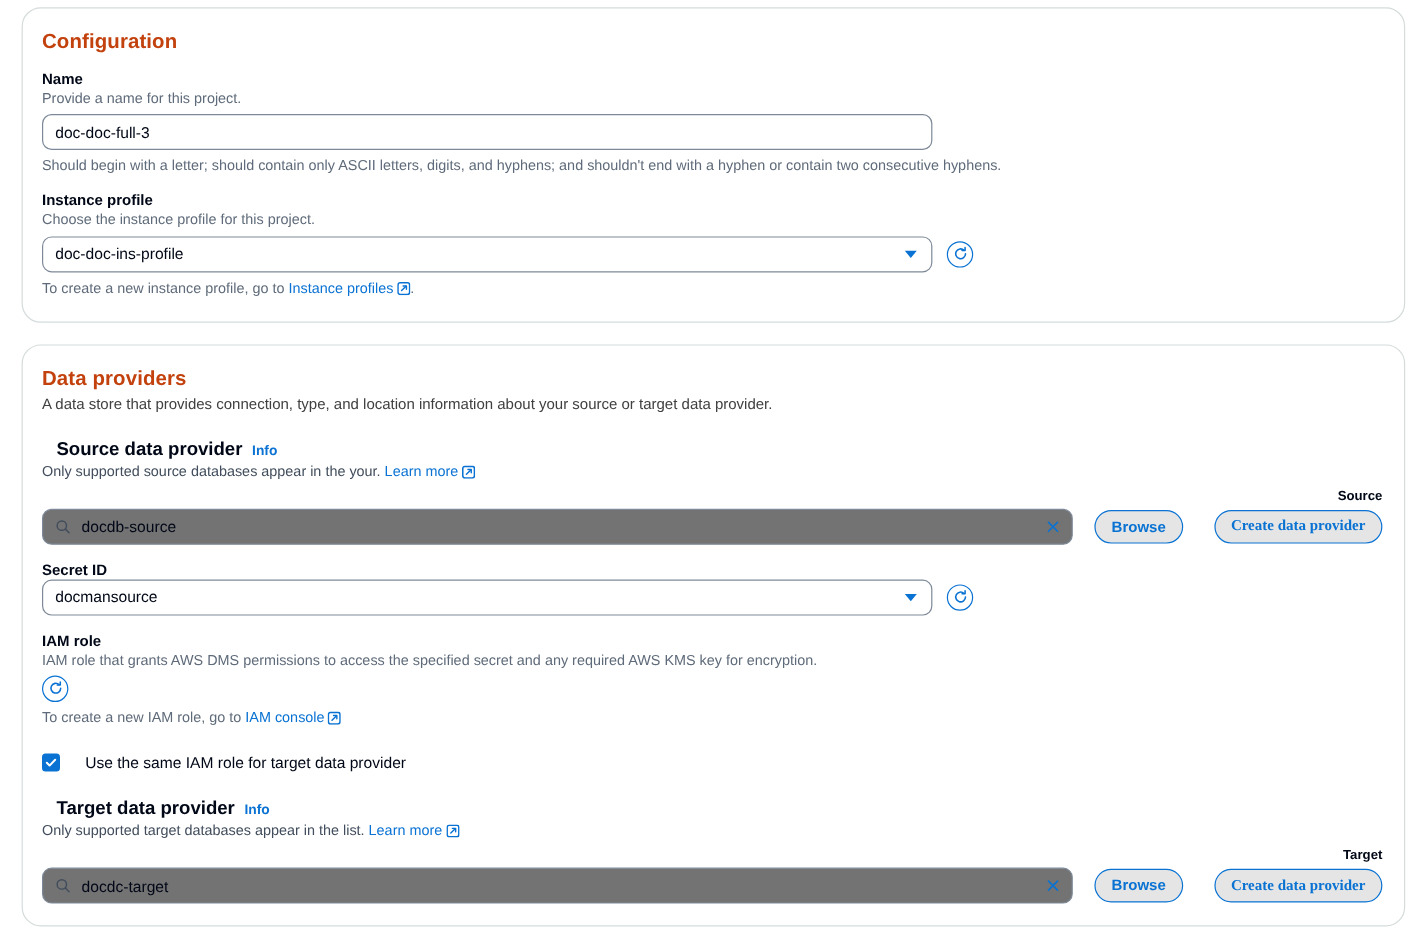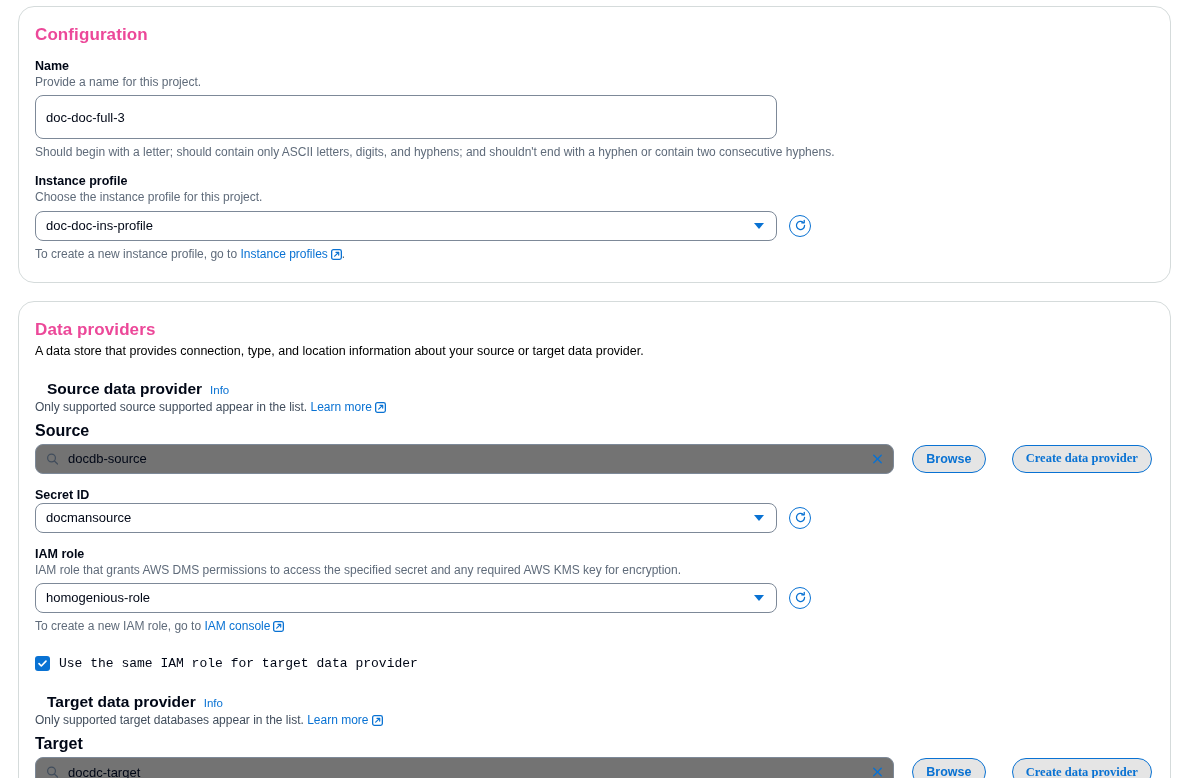--- a/index.html
+++ b/index.html
@@ -17,27 +17,27 @@
     background: #ffffff;
     border: 1px solid #d5dbdb;
     border-radius: 16px;
     padding: 18px 18px 18px 16px;
   }
   .card + .card { margin-top: 18px; }
 
   .card-title {
     font-size: 17px;
     font-weight: bold;
-    color: #ec4899;
+    color: #c2410c;
     margin: 0 0 14px 0;
     letter-spacing: .1px;
   }
   .card-desc {
     font-size: 12.5px;
-    color: #000000;
+    color: #404040;
     margin: -10px 0 0 0;
   }
 
   .field { margin-top: 14px; }
   .label {
     font-size: 12.5px;
     font-weight: bold;
     color: #000716;
     margin-bottom: 1px;
   }
@@ -57,21 +57,21 @@
   .link { color: #0972d3; font-weight: normal; text-decoration: none; font-size: 12px; }
   .ext-icon {
     display: inline-block;
     vertical-align: -2px;
     margin-left: 3px;
   }
 
   
   .text-input {
     width: 742px;
-    height: 44px;
+    height: 30px;
     border: 1px solid #7d8998;
     border-radius: 8px;
     background: #fff;
     font-size: 13px;
     color: #000716;
     padding: 0 10px;
     font-family: "Liberation Sans", sans-serif;
     display: flex;
     align-items: center;
   }
@@ -159,35 +159,36 @@
   
   .section-head {
     font-size: 15.5px;
     font-weight: bold;
     color: #000716;
     margin: 22px 0 0 12px;
     display: flex;
     align-items: baseline;
     gap: 8px;
   }
-  .info-link { font-size: 11.5px; color: #0972d3; font-weight: normal; text-decoration: none; }
+  .info-link { font-size: 11.5px; color: #0972d3; font-weight: bold; text-decoration: none; }
   .section-sub {
     font-size: 12px;
     color: #414d5c;
     margin: 2px 0 6px 0;
   }
   .sub-label {
-    font-size: 16px;
+    font-size: 11px;
     font-weight: bold;
     color: #000716;
     margin-bottom: 4px;
-  }
-
-  
-  .check-row { display: flex; gap: 9px; margin-top: 20px; font-family: Liberation Mono, monospace; }
+    text-align: right;
+  }
+
+  
+  .check-row { display: flex; gap: 21px; margin-top: 20px; }
   .checkbox {
     width: 15px; height: 15px;
     border-radius: 3px;
     background: #0972d3;
     display: inline-flex;
     align-items: center;
     justify-content: center;
     flex: none;
   }
   .check-label { font-size: 13px; color: #000716; }
@@ -234,21 +235,21 @@
 
   <div class="card">
     <div class="card-title">Data providers</div>
     <div class="card-desc">A data store that provides connection, type, and location information about your source or target data provider.</div>
 
     <div class="section-head">
       <span>Source data provider</span>
       <a class="info-link" href="#">Info</a>
     </div>
     <div class="section-sub">
-      <span>Only supported source supported appear in the list. </span><a class="link" href="#">Learn more</a><span class="ext-icon"><svg width="11" height="11" viewBox="0 0 12 12">
+      <span>Only supported source databases appear in the your. </span><a class="link" href="#">Learn more</a><span class="ext-icon"><svg width="11" height="11" viewBox="0 0 12 12">
             <rect x="0.7" y="0.7" width="10.6" height="10.6" rx="2" fill="none" stroke="#0972d3" stroke-width="1.4"></rect>
             <path d="M4 7.8 8 3.9" stroke="#0972d3" stroke-width="1.3" stroke-linecap="round"></path>
             <path d="M5.4 3.6h3v3" fill="none" stroke="#0972d3" stroke-width="1.3" stroke-linecap="round" stroke-linejoin="round"></path>
           </svg></span>
     </div>
     <div class="sub-label">Source</div>
     <div class="search-row">
       <div class="search">
         <span class="mag">
           <svg width="13" height="13" viewBox="0 0 16 16">
@@ -280,24 +281,20 @@
             <path d="M12.6 1.6v3.1H9.5" fill="none" stroke="#0972d3" stroke-width="1.6" stroke-linecap="round" stroke-linejoin="round"></path>
           </svg>
         </div>
       </div>
     </div>
 
     <div class="field">
       <div class="label">IAM role</div>
       <div class="hint">IAM role that grants AWS DMS permissions to access the specified secret and any required AWS KMS key for encryption.</div>
       <div class="select-row">
-        <div class="select">
-          <span>homogenious-role</span>
-          <span class="caret"></span>
-        </div>
         <div class="refresh-btn">
           <svg width="13" height="13" viewBox="0 0 16 16">
             <path d="M13 8a5 5 0 1 1-1.6-3.7" fill="none" stroke="#0972d3" stroke-width="1.6" stroke-linecap="round"></path>
             <path d="M12.6 1.6v3.1H9.5" fill="none" stroke="#0972d3" stroke-width="1.6" stroke-linecap="round" stroke-linejoin="round"></path>
           </svg>
         </div>
       </div>
       <div class="hint-below">
         <span>To create a new IAM role, go to </span><a class="link" href="#">IAM console</a><span class="ext-icon"><svg width="11" height="11" viewBox="0 0 12 12">
               <rect x="0.7" y="0.7" width="10.6" height="10.6" rx="2" fill="none" stroke="#0972d3" stroke-width="1.4"></rect>

